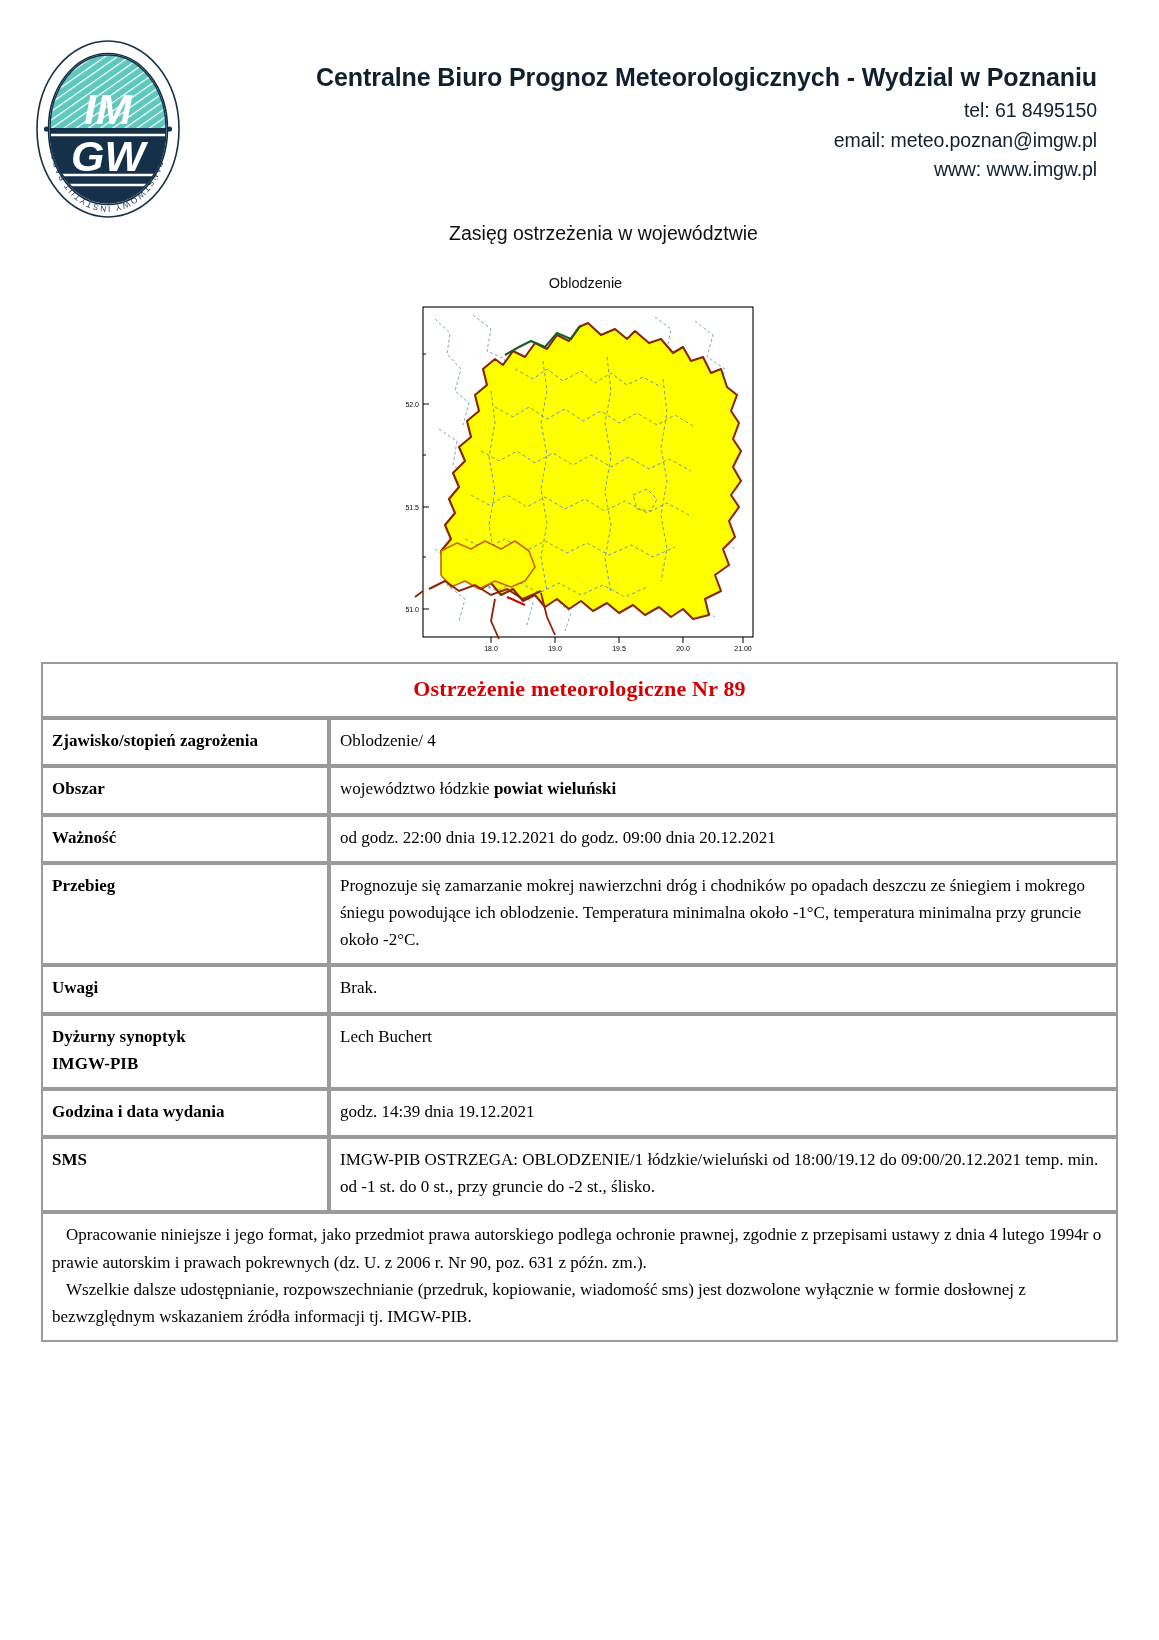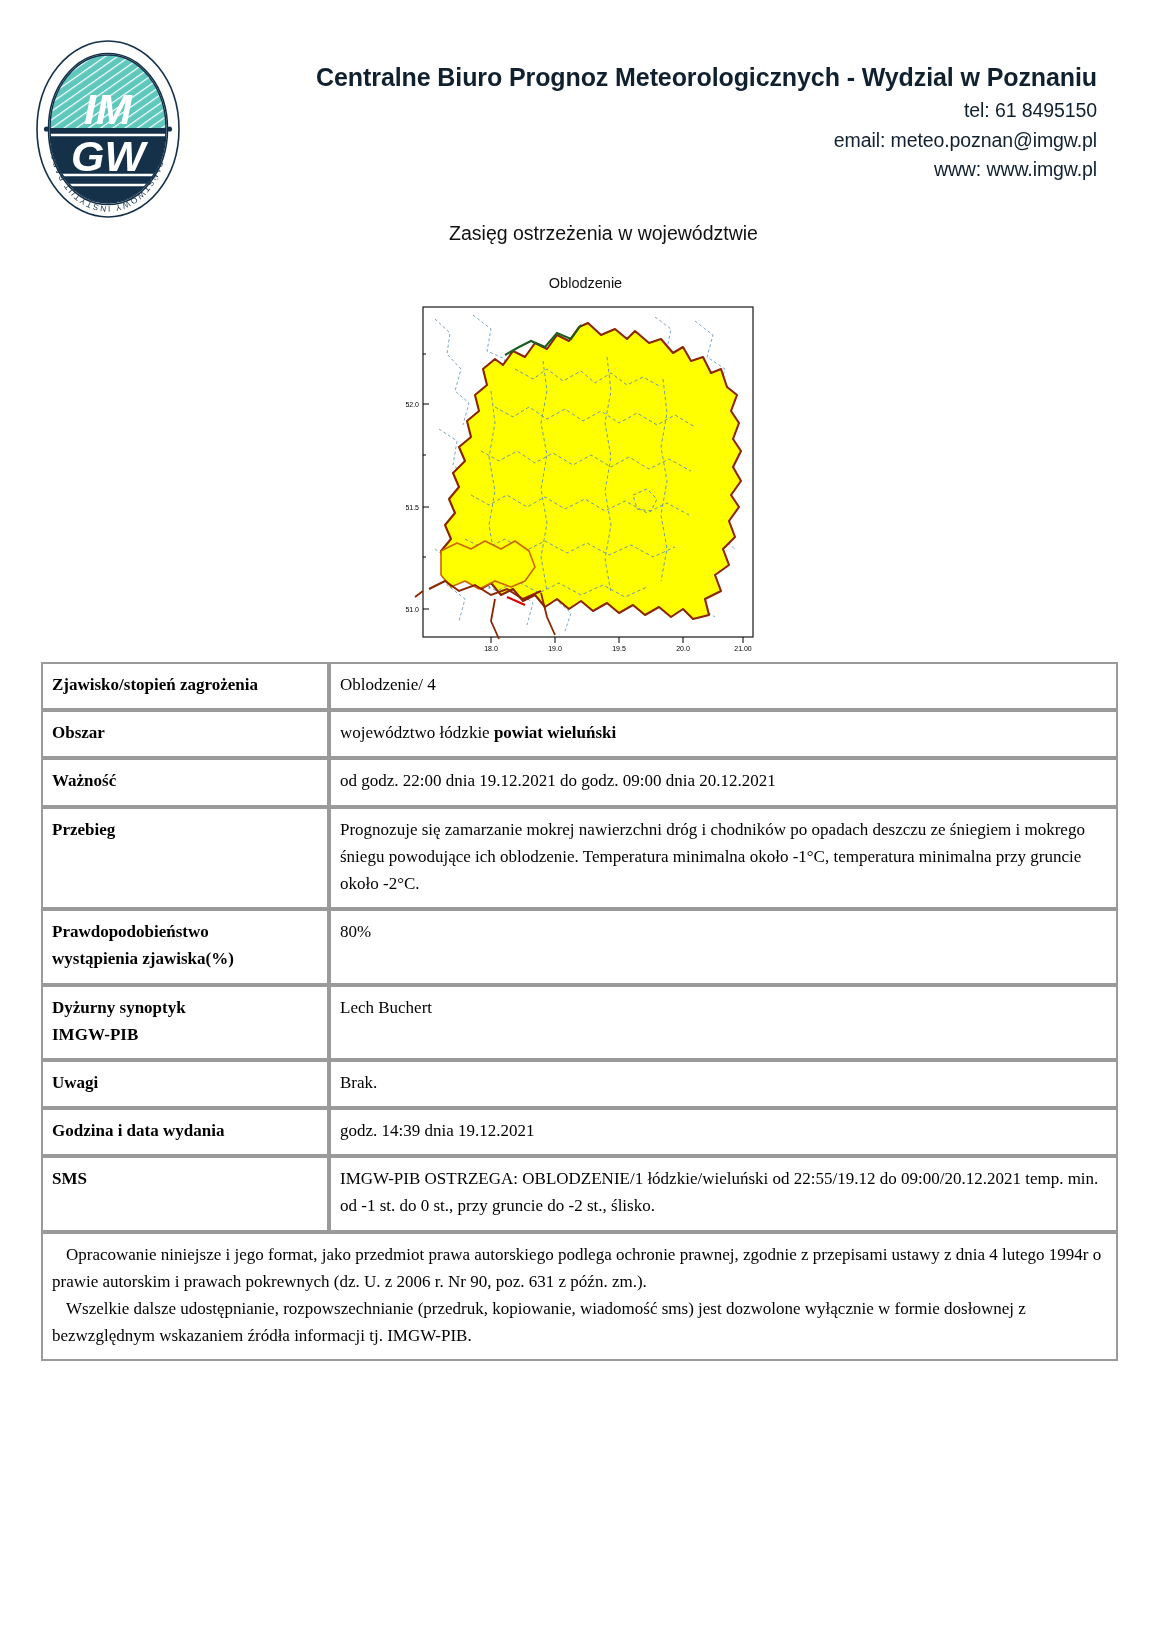--- a/index.html
+++ b/index.html
@@ -266,20 +266,25 @@
     </svg>
   </div>
 </div>
 
 <table class="doc-table">
   <colgroup>
       <col style="width:288px">
       <col>
     </colgroup>
   <tbody>
+    <tr>
+      <td class="title-cell" colspan="2">
+        <span class="warn-title">Ostrzeżenie meteorologiczne Nr 89</span>
+      </td>
+    </tr>
 
 
     <tr>
       <td class="label-cell">Zjawisko/stopień zagrożenia</td>
       <td class="value-cell">Oblodzenie/ 4</td>
     </tr>
 
     <tr>
       <td class="label-cell">Obszar</td>
       <td class="value-cell"><span>województwo łódzkie </span><span class="bold-inline">powiat wieluński</span></td>
@@ -288,49 +293,42 @@
     <tr>
       <td class="label-cell">Ważność</td>
       <td class="value-cell">od godz. 22:00 dnia 19.12.2021 do godz. 09:00 dnia 20.12.2021</td>
     </tr>
 
     <tr>
       <td class="label-cell">Przebieg</td>
       <td class="value-cell">Prognozuje się zamarzanie mokrej nawierzchni dróg i chodników po opadach deszczu ze śniegiem i mokrego śniegu powodujące ich oblodzenie. Temperatura minimalna około -1°C, temperatura minimalna przy gruncie około -2°C.</td>
     </tr>
 
-    <tr>
-      <td class="label-cell">
-        <span class="nowrap-line">Prawdopodobieństwo</span>
-        <span class="nowrap-line">wystąpienia zjawiska(%)</span>
-      </td>
-      <td class="value-cell">80%</td>
+
+    <tr>
+      <td class="label-cell">Uwagi</td>
+      <td class="value-cell">Brak.</td>
     </tr>
 
     <tr>
       <td class="label-cell">
         <span class="nowrap-line">Dyżurny synoptyk</span>
         <span class="nowrap-line">IMGW-PIB</span>
       </td>
       <td class="value-cell">Lech Buchert</td>
     </tr>
 
     <tr>
-      <td class="label-cell">Uwagi</td>
-      <td class="value-cell">Brak.</td>
-    </tr>
-
-    <tr>
       <td class="label-cell">Godzina i data wydania</td>
       <td class="value-cell">godz. 14:39 dnia 19.12.2021</td>
     </tr>
 
     <tr>
       <td class="label-cell">SMS</td>
-      <td class="value-cell">IMGW-PIB OSTRZEGA: OBLODZENIE/1 łódzkie/wieluński od 22:55/19.12 do 09:00/20.12.2021 temp. min. od -1 st. do 0 st., przy gruncie do -2 st., ślisko.</td>
+      <td class="value-cell">IMGW-PIB OSTRZEGA: OBLODZENIE/1 łódzkie/wieluński od 18:00/19.12 do 09:00/20.12.2021 temp. min. od -1 st. do 0 st., przy gruncie do -2 st., ślisko.</td>
     </tr>
 
     <tr>
       <td class="footer-cell" colspan="2">
         <p>Opracowanie niniejsze i jego format, jako przedmiot prawa autorskiego podlega ochronie prawnej, zgodnie z przepisami ustawy z dnia 4 lutego 1994r o prawie autorskim i prawach pokrewnych (dz. U. z 2006 r. Nr 90, poz. 631 z późn. zm.).</p>
         <p>Wszelkie dalsze udostępnianie, rozpowszechnianie (przedruk, kopiowanie, wiadomość sms) jest dozwolone wyłącznie w formie dosłownej z bezwzględnym wskazaniem źródła informacji tj. IMGW-PIB.</p>
       </td>
     </tr>
   </tbody>
 </table>

